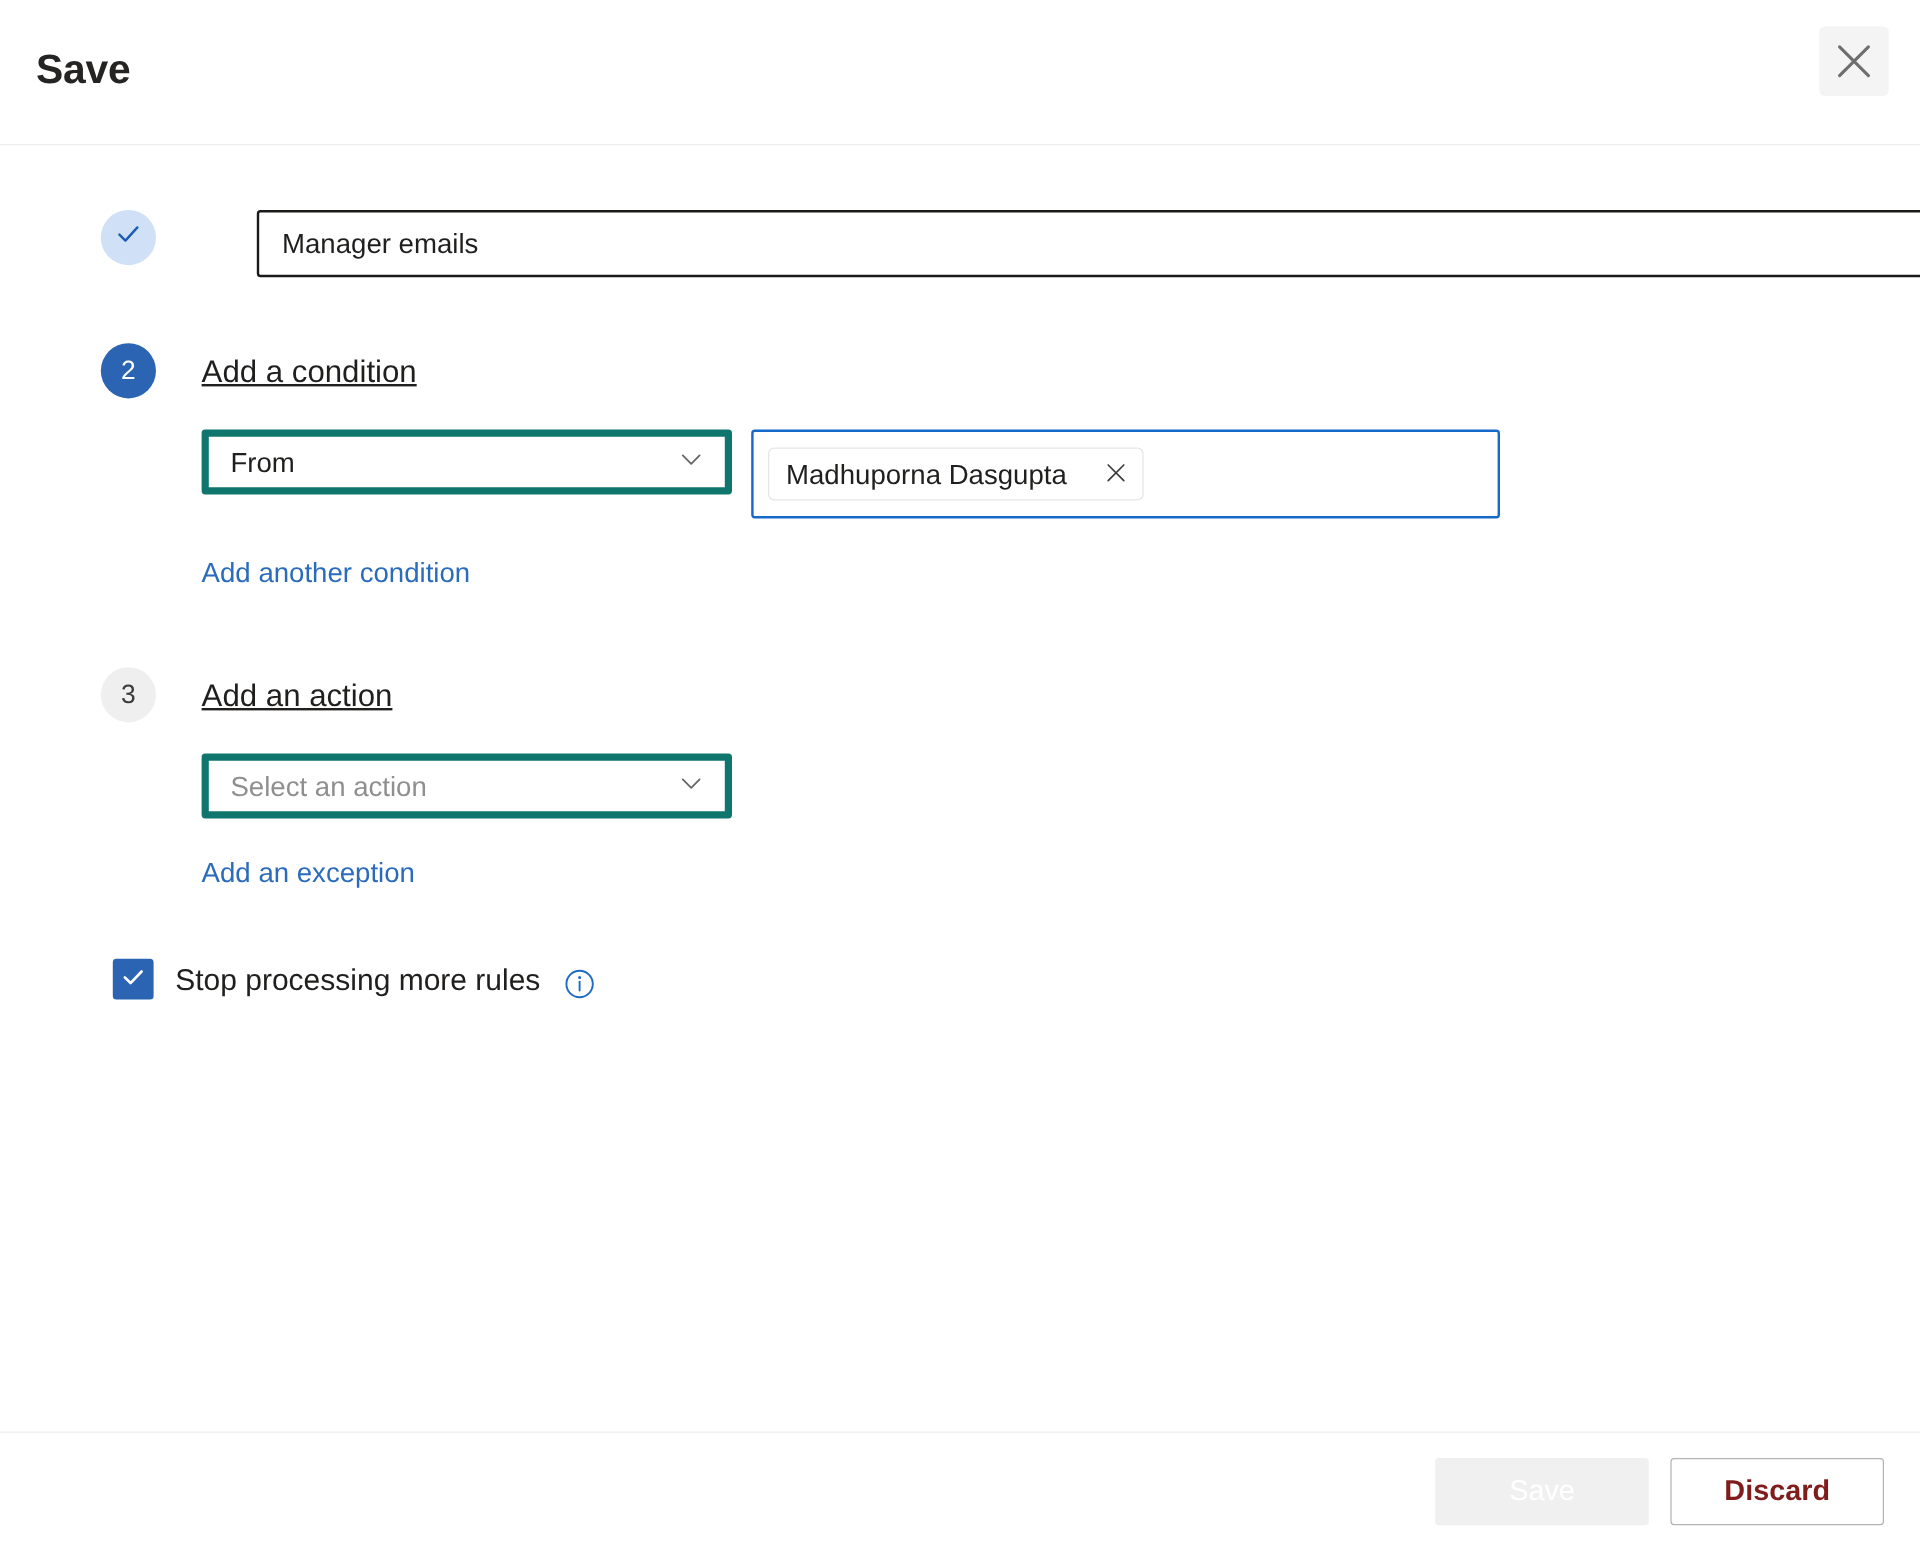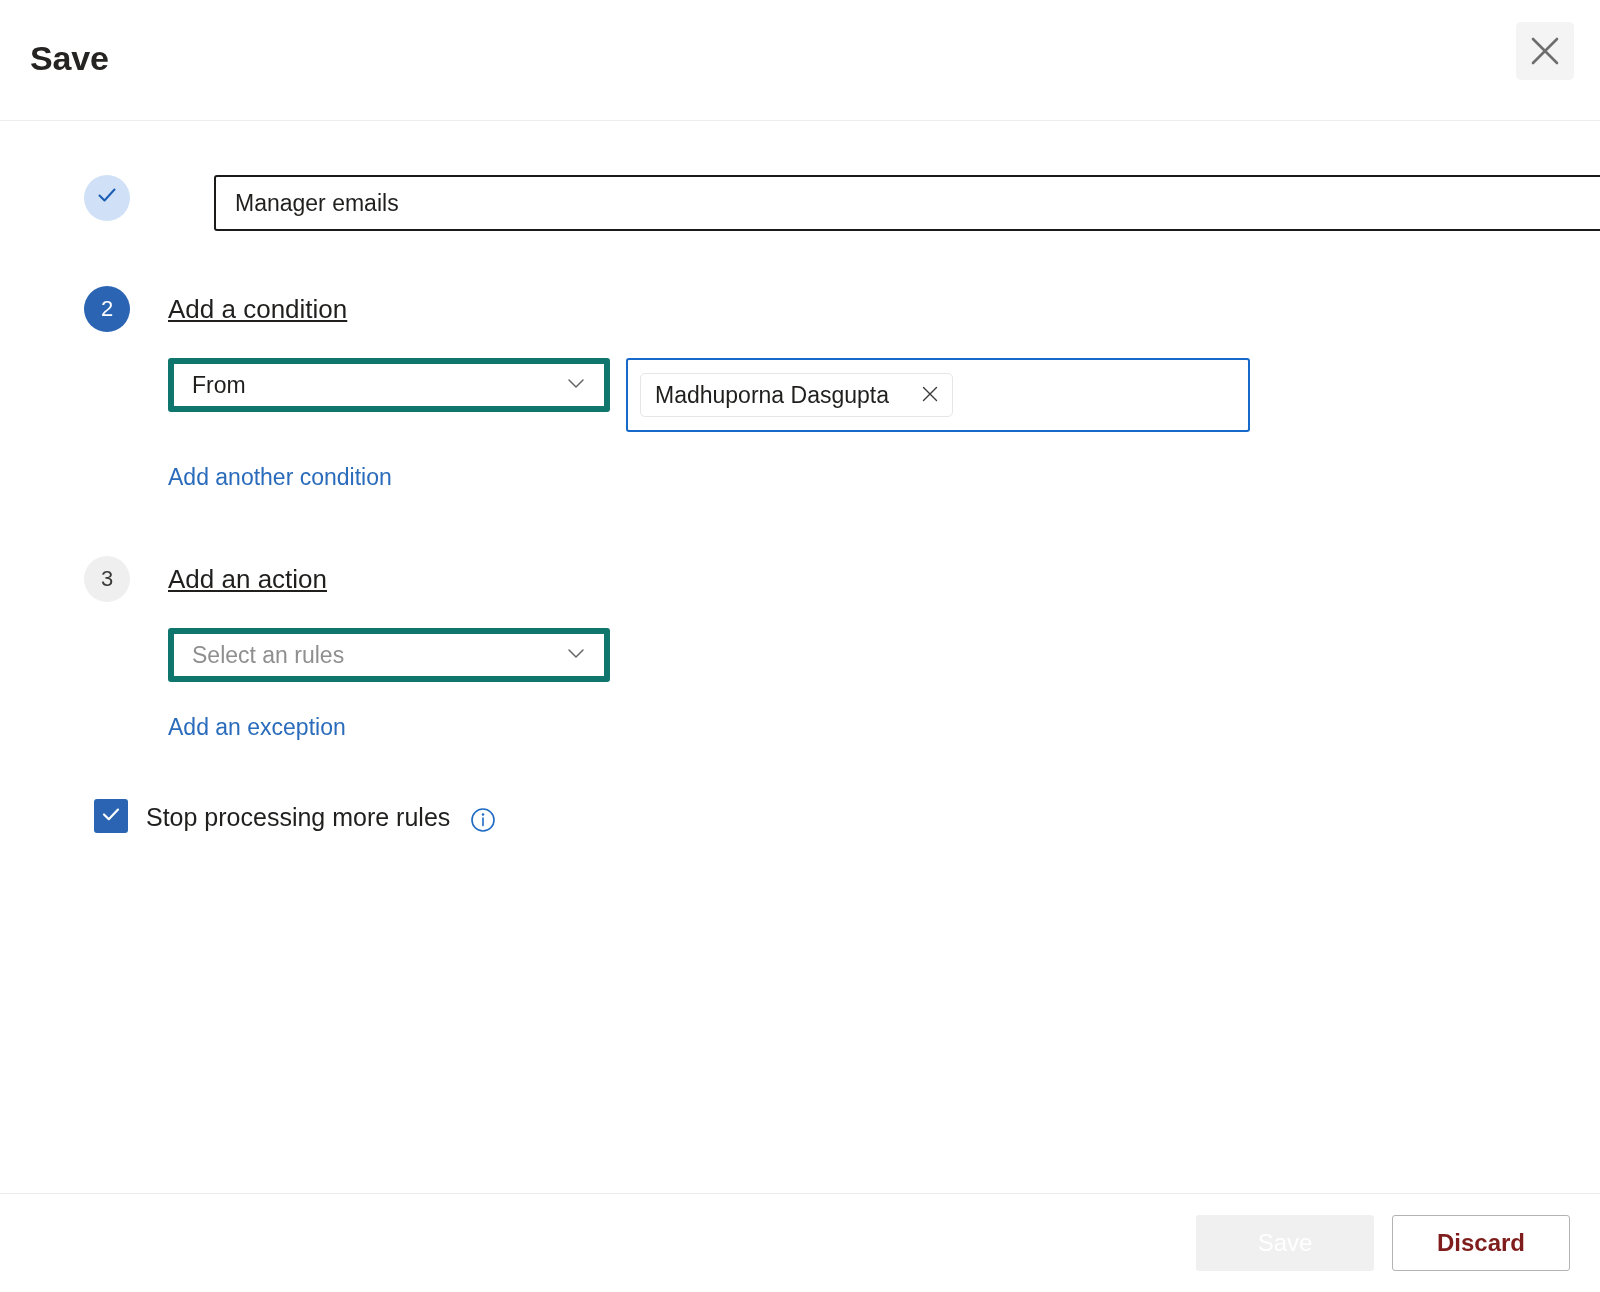--- a/index.html
+++ b/index.html
@@ -370,21 +370,21 @@
     </div>
 
     <div class="step-row" id="step3">
       <div class="step3-head">
         <div class="step-badge idle">3</div>
         <div class="step-heading">Add an action</div>
       </div>
 
       <div class="condition-row">
         <div class="select-box">
-          <span class="select-value placeholder">Select an rules</span>
+          <span class="select-value placeholder">Select an action</span>
           <span class="chevron">
             <svg width="24" height="24" viewBox="0 0 24 24" aria-hidden="true">
               <path d="M5 9 L12 16 L19 9" fill="none" stroke="#666666" stroke-width="1.5" stroke-linecap="round" stroke-linejoin="round"></path>
             </svg>
           </span>
         </div>
       </div>
 
       <a class="inline-link">Add an exception</a>
     </div>

